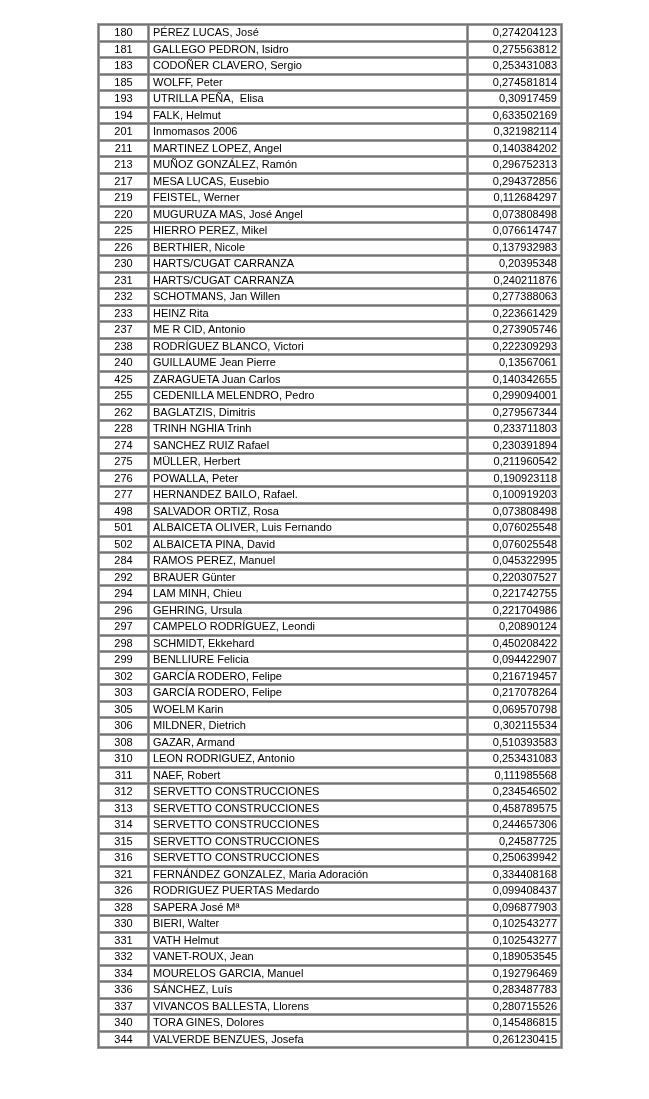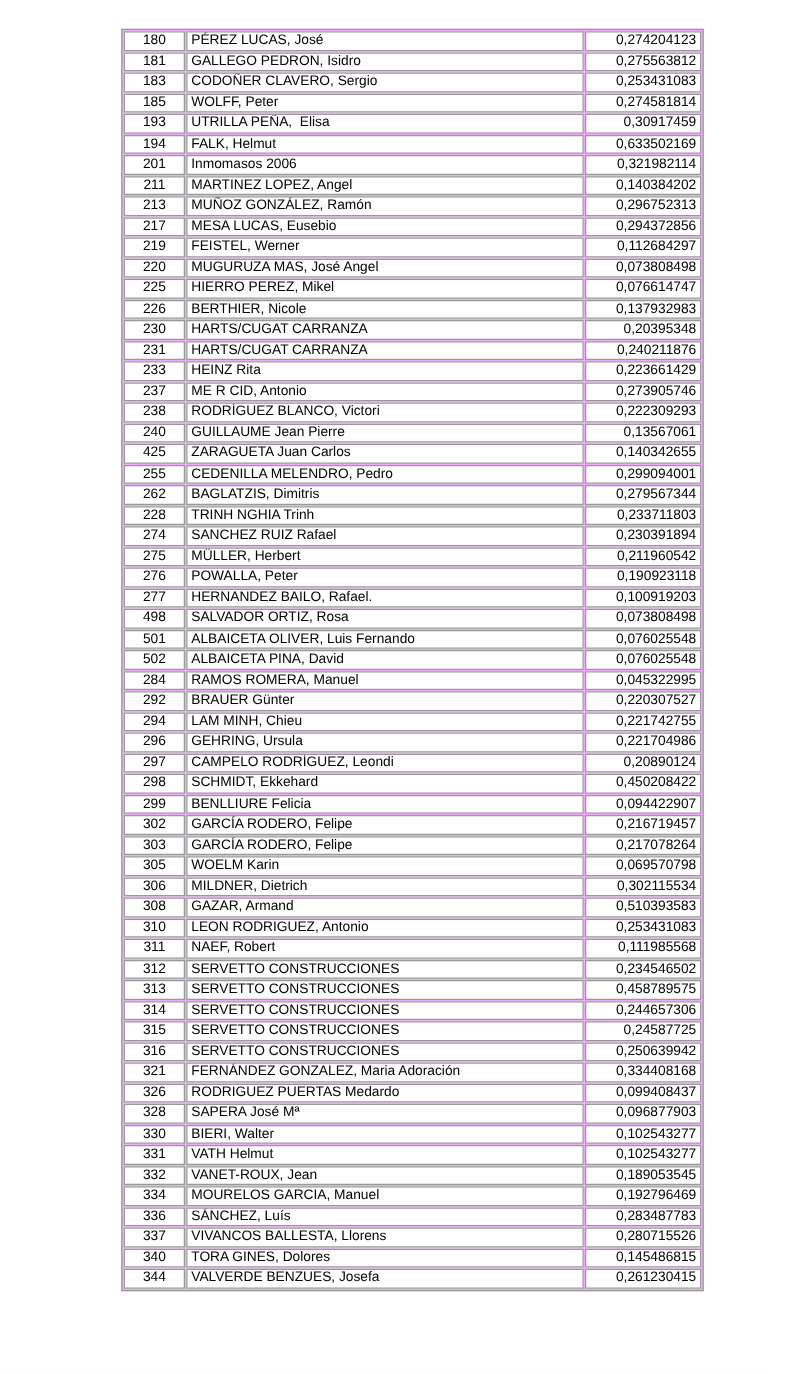--- a/index.html
+++ b/index.html
@@ -18,21 +18,21 @@
   table.data-table {
     position: absolute;
     left: 97px;
     top: 23px;
     width: 466px;
     box-sizing: border-box;
     table-layout: fixed;
     border-collapse: separate;
     border-spacing: 1px;
     border: 1px solid #999999;
-    background: #f0abfc;
+    background: #737373;
   }
   table.data-table td {
     box-sizing: border-box;
     border: 1px solid #999999;
     background: #ffffff;
     color: #000000;
     font-size: 11px;
     line-height: 13.5px;
     height: 15.5px;
     padding: 0 3px;
@@ -129,20 +129,25 @@
           <td class="cell-id">230</td>
           <td class="cell-name">HARTS/CUGAT CARRANZA</td>
           <td class="cell-val">0,20395348</td>
         </tr>
         <tr>
           <td class="cell-id">231</td>
           <td class="cell-name">HARTS/CUGAT CARRANZA</td>
           <td class="cell-val">0,240211876</td>
         </tr>
         <tr>
+          <td class="cell-id">232</td>
+          <td class="cell-name">SCHOTMANS, Jan Willen</td>
+          <td class="cell-val">0,277388063</td>
+        </tr>
+        <tr>
           <td class="cell-id">233</td>
           <td class="cell-name">HEINZ Rita</td>
           <td class="cell-val">0,223661429</td>
         </tr>
         <tr>
           <td class="cell-id">237</td>
           <td class="cell-name">ME R CID, Antonio</td>
           <td class="cell-val">0,273905746</td>
         </tr>
         <tr>
@@ -205,21 +210,21 @@
           <td class="cell-name">ALBAICETA OLIVER, Luis Fernando</td>
           <td class="cell-val">0,076025548</td>
         </tr>
         <tr>
           <td class="cell-id">502</td>
           <td class="cell-name">ALBAICETA PINA, David</td>
           <td class="cell-val">0,076025548</td>
         </tr>
         <tr>
           <td class="cell-id">284</td>
-          <td class="cell-name">RAMOS ROMERA, Manuel</td>
+          <td class="cell-name">RAMOS PEREZ, Manuel</td>
           <td class="cell-val">0,045322995</td>
         </tr>
         <tr>
           <td class="cell-id">292</td>
           <td class="cell-name">BRAUER Günter</td>
           <td class="cell-val">0,220307527</td>
         </tr>
         <tr>
           <td class="cell-id">294</td>
           <td class="cell-name">LAM MINH, Chieu</td>

